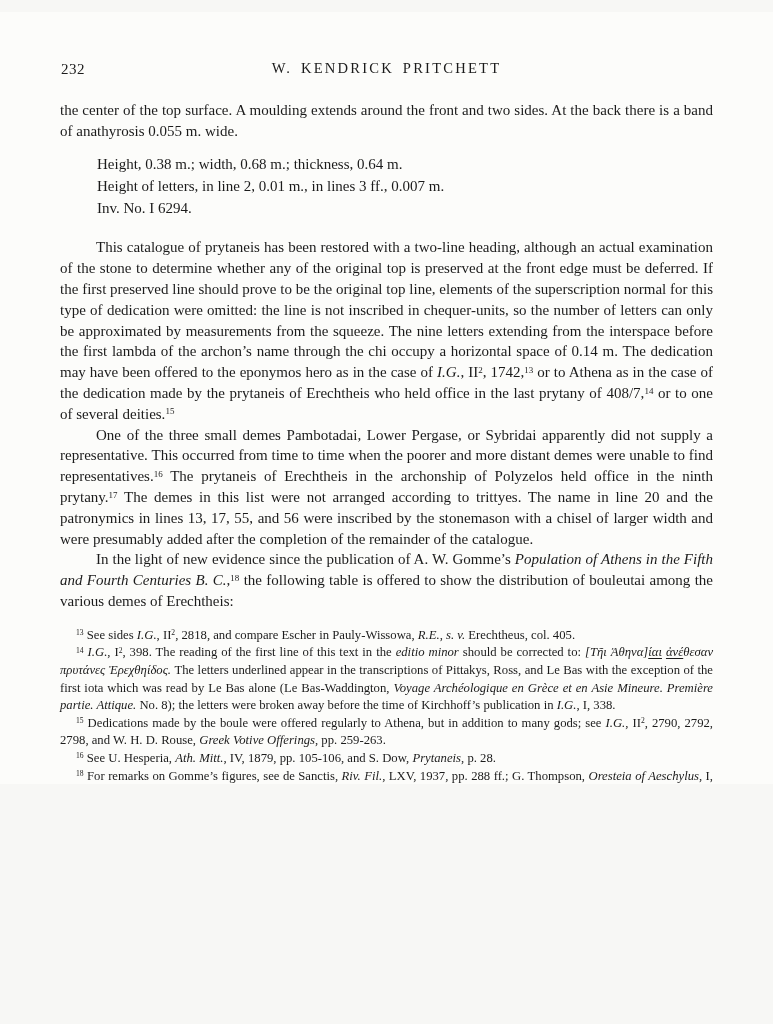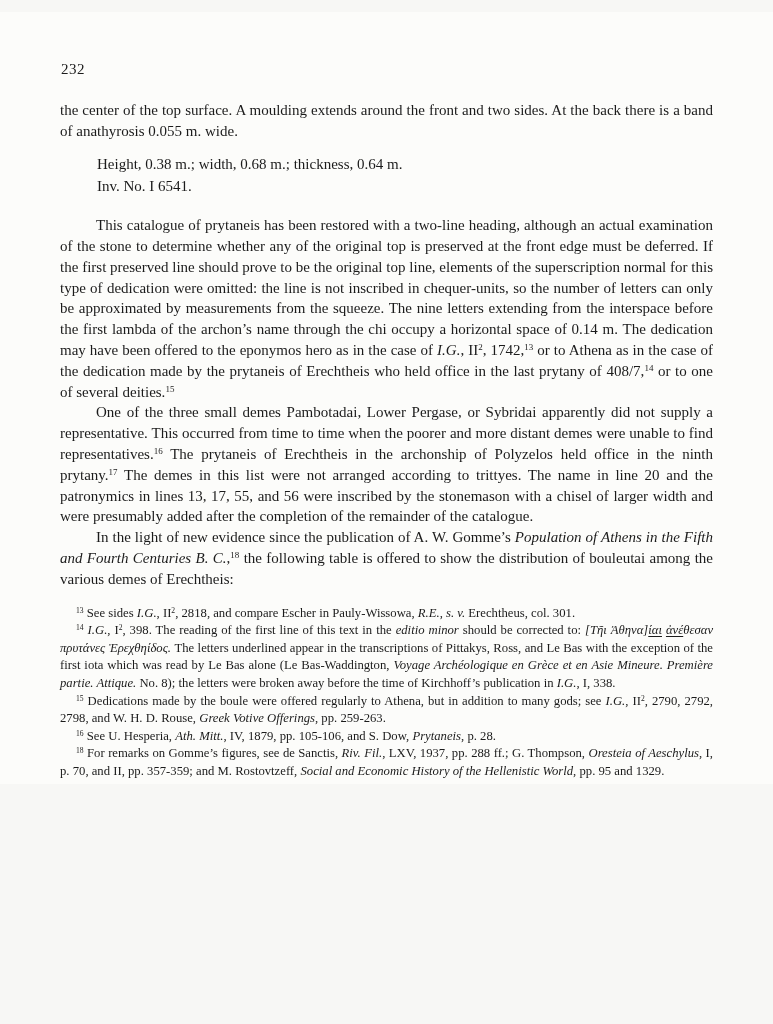--- a/index.html
+++ b/index.html
@@ -70,37 +70,39 @@
   .it { font-style: italic; }
   .ul { text-decoration: underline; text-underline-offset: 2px; }
 </style>
 </head>
 <body>
 
 <div class="page">
 
   <header class="running-head">
     <span class="page-num">232</span>
+    <span class="head-title">W. KENDRICK PRITCHETT</span>
   </header>
 
   <main class="body-text">
 
     <p><span>the center of the top surface.  A moulding extends around the front and two sides.  At the back there is a band of anathyrosis 0.055 m. wide.</span></p>
 
     <div class="measurements">
       <p><span>Height, 0.38 m.; width, 0.68 m.; thickness, 0.64 m.</span></p>
-      <p><span>Inv. No. I 6541.</span></p>
+      <p><span>Height of letters, in line 2, 0.01 m., in lines 3 ff., 0.007 m.</span></p>
+      <p><span>Inv. No. I 6294.</span></p>
     </div>
 
     <p class="indent"><span>This catalogue of prytaneis has been restored with a two-line heading, although an actual examination of the stone to determine whether any of the original top is preserved at the front edge must be deferred.  If the first preserved line should prove to be the original top line, elements of the superscription normal for this type of dedication were omitted: the line is not inscribed in chequer-units, so the number of letters can only be approximated by measurements from the squeeze.  The nine letters extending from the interspace before the first lambda of the archon’s name through the chi occupy a horizontal space of 0.14 m.  The dedication may have been offered to the eponymos hero as in the case of </span><span class="it">I.G.</span><span>, II</span><sup>2</sup><span>, 1742,</span><sup>13</sup><span> or to Athena as in the case of the dedication made by the prytaneis of Erechtheis who held office in the last prytany of 408/7,</span><sup>14</sup><span> or to one of several deities.</span><sup>15</sup></p>
     <p class="indent"><span>One of the three small demes Pambotadai, Lower Pergase, or Sybridai apparently did not supply a representative.  This occurred from time to time when the poorer and more distant demes were unable to find representatives.</span><sup>16</sup><span>  The prytaneis of Erechtheis in the archonship of Polyzelos held office in the ninth prytany.</span><sup>17</sup><span>  The demes in this list were not arranged according to trittyes.  The name in line 20 and the patronymics in lines 13, 17, 55, and 56 were inscribed by the stonemason with a chisel of larger width and were presumably added after the completion of the remainder of the catalogue.</span></p>
     <p class="indent"><span>In the light of new evidence since the publication of A. W. Gomme’s </span><span class="it">Population of Athens in the Fifth and Fourth Centuries B. C.</span><span>,</span><sup>18</sup><span> the following table is offered to show the distribution of bouleutai among the various demes of Erechtheis:</span></p>
 
     <section class="footnotes">
-      <p class="fn"><sup>13</sup><span> See sides </span><span class="it">I.G.</span><span>, II</span><sup>2</sup><span>, 2818, and compare Escher in Pauly-Wissowa, </span><span class="it">R.E.</span><span>, </span><span class="it">s. v.</span><span> Erechtheus, col. 301.</span></p>
+      <p class="fn"><sup>13</sup><span> See sides </span><span class="it">I.G.</span><span>, II</span><sup>2</sup><span>, 2818, and compare Escher in Pauly-Wissowa, </span><span class="it">R.E.</span><span>, </span><span class="it">s. v.</span><span> Erechtheus, col. 405.</span></p>
       <p class="fn"><sup>14</sup><span> </span><span class="it">I.G.</span><span>, I</span><sup>2</sup><span>, 398.  The reading of the first line of this text in the </span><span class="it">editio minor</span><span> should be corrected to: </span><span class="it">[Τῆι Ἀθηνα]</span><span class="it ul">ίαι</span><span class="it"> </span><span class="it ul">ἀνέ</span><span class="it">θεσαν πρυτάνες Ἐρεχθηίδος.</span><span>  The letters underlined appear in the transcriptions of Pittakys, Ross, and Le Bas with the exception of the first iota which was read by Le Bas alone (Le Bas-Waddington, </span><span class="it">Voyage Archéologique en Grèce et en Asie Mineure.  Première partie.  Attique.</span><span> No. 8); the letters were broken away before the time of Kirchhoff’s publication in </span><span class="it">I.G.</span><span>, I, 338.</span></p>
       <p class="fn"><sup>15</sup><span> Dedications made by the boule were offered regularly to Athena, but in addition to many gods; see </span><span class="it">I.G.</span><span>, II</span><sup>2</sup><span>, 2790, 2792, 2798, and W. H. D. Rouse, </span><span class="it">Greek Votive Offerings</span><span>, pp. 259-263.</span></p>
       <p class="fn"><sup>16</sup><span> See U. Hesperia, </span><span class="it">Ath. Mitt.</span><span>, IV, 1879, pp. 105-106, and S. Dow, </span><span class="it">Prytaneis</span><span>, p. 28.</span></p>
       <p class="fn"><sup>18</sup><span> For remarks on Gomme’s figures, see de Sanctis, </span><span class="it">Riv. Fil.</span><span>, LXV, 1937, pp. 288 ff.; G. Thompson, </span><span class="it">Oresteia of Aeschylus</span><span>, I, p. 70, and II, pp. 357-359; and M. Rostovtzeff, </span><span class="it">Social and Economic History of the Hellenistic World</span><span>, pp. 95 and 1329.</span></p>
     </section>
 
   </main>
 </div>
 
 </body></html>

